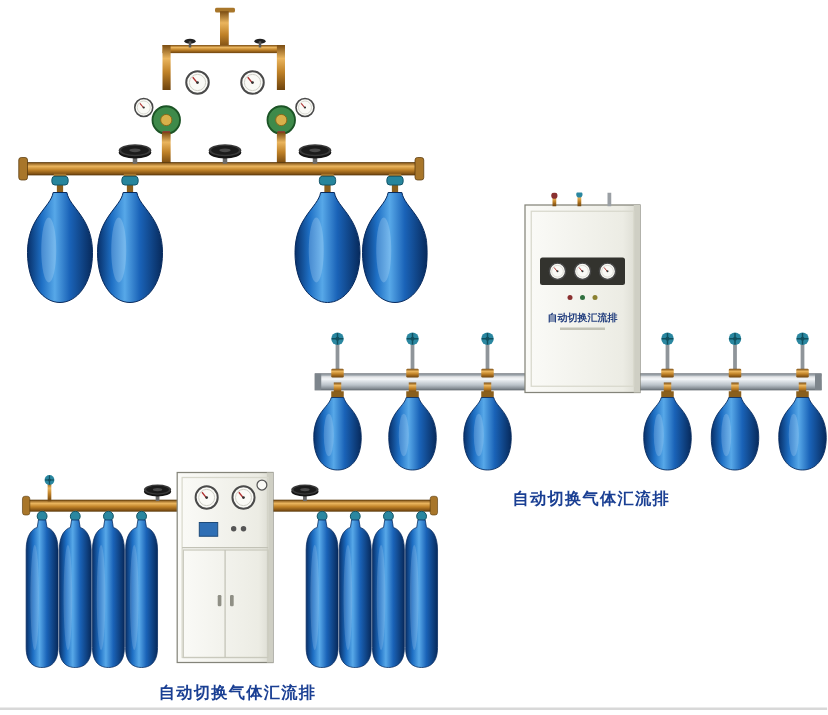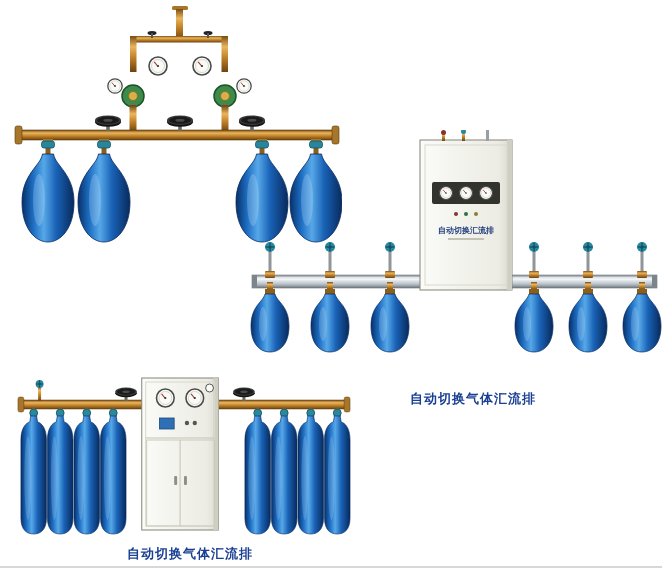--- a/index.html
+++ b/index.html
@@ -151,21 +151,21 @@
       <use href="#wheelBlack" transform="translate(168,124)"></use>
       <use href="#wheelBlack" transform="translate(240,124)"></use>
 
       <use href="#cylBig" transform="translate(36,152)"></use>
       <use href="#cylBig" transform="translate(92,152)"></use>
       <use href="#cylBig" transform="translate(250,152)"></use>
       <use href="#cylBig" transform="translate(304,152)"></use>
     </svg>
   </div>
 
-  <div class="product" style="left:250px;top:130px;width:412px;height:242px;">
+  <div class="product" style="left:250px;top:154px;width:412px;height:242px;">
     <svg viewBox="0 0 412 242" preserveAspectRatio="none">
       <g>
         <rect x="2" y="145" width="405" height="13" fill="url(#railGrad)" stroke="#6a7076" stroke-width="0.6"></rect>
         <rect x="2" y="147" width="405" height="2.5" fill="#ffffff" opacity="0.5"></rect>
         <rect x="2" y="145" width="5" height="13" fill="#7d858c"></rect>
         <rect x="402" y="145" width="5" height="13" fill="#7d858c"></rect>
       </g>
 
       <g>
         <rect x="18.5" y="120" width="3" height="25" fill="#8f959a"></rect>

